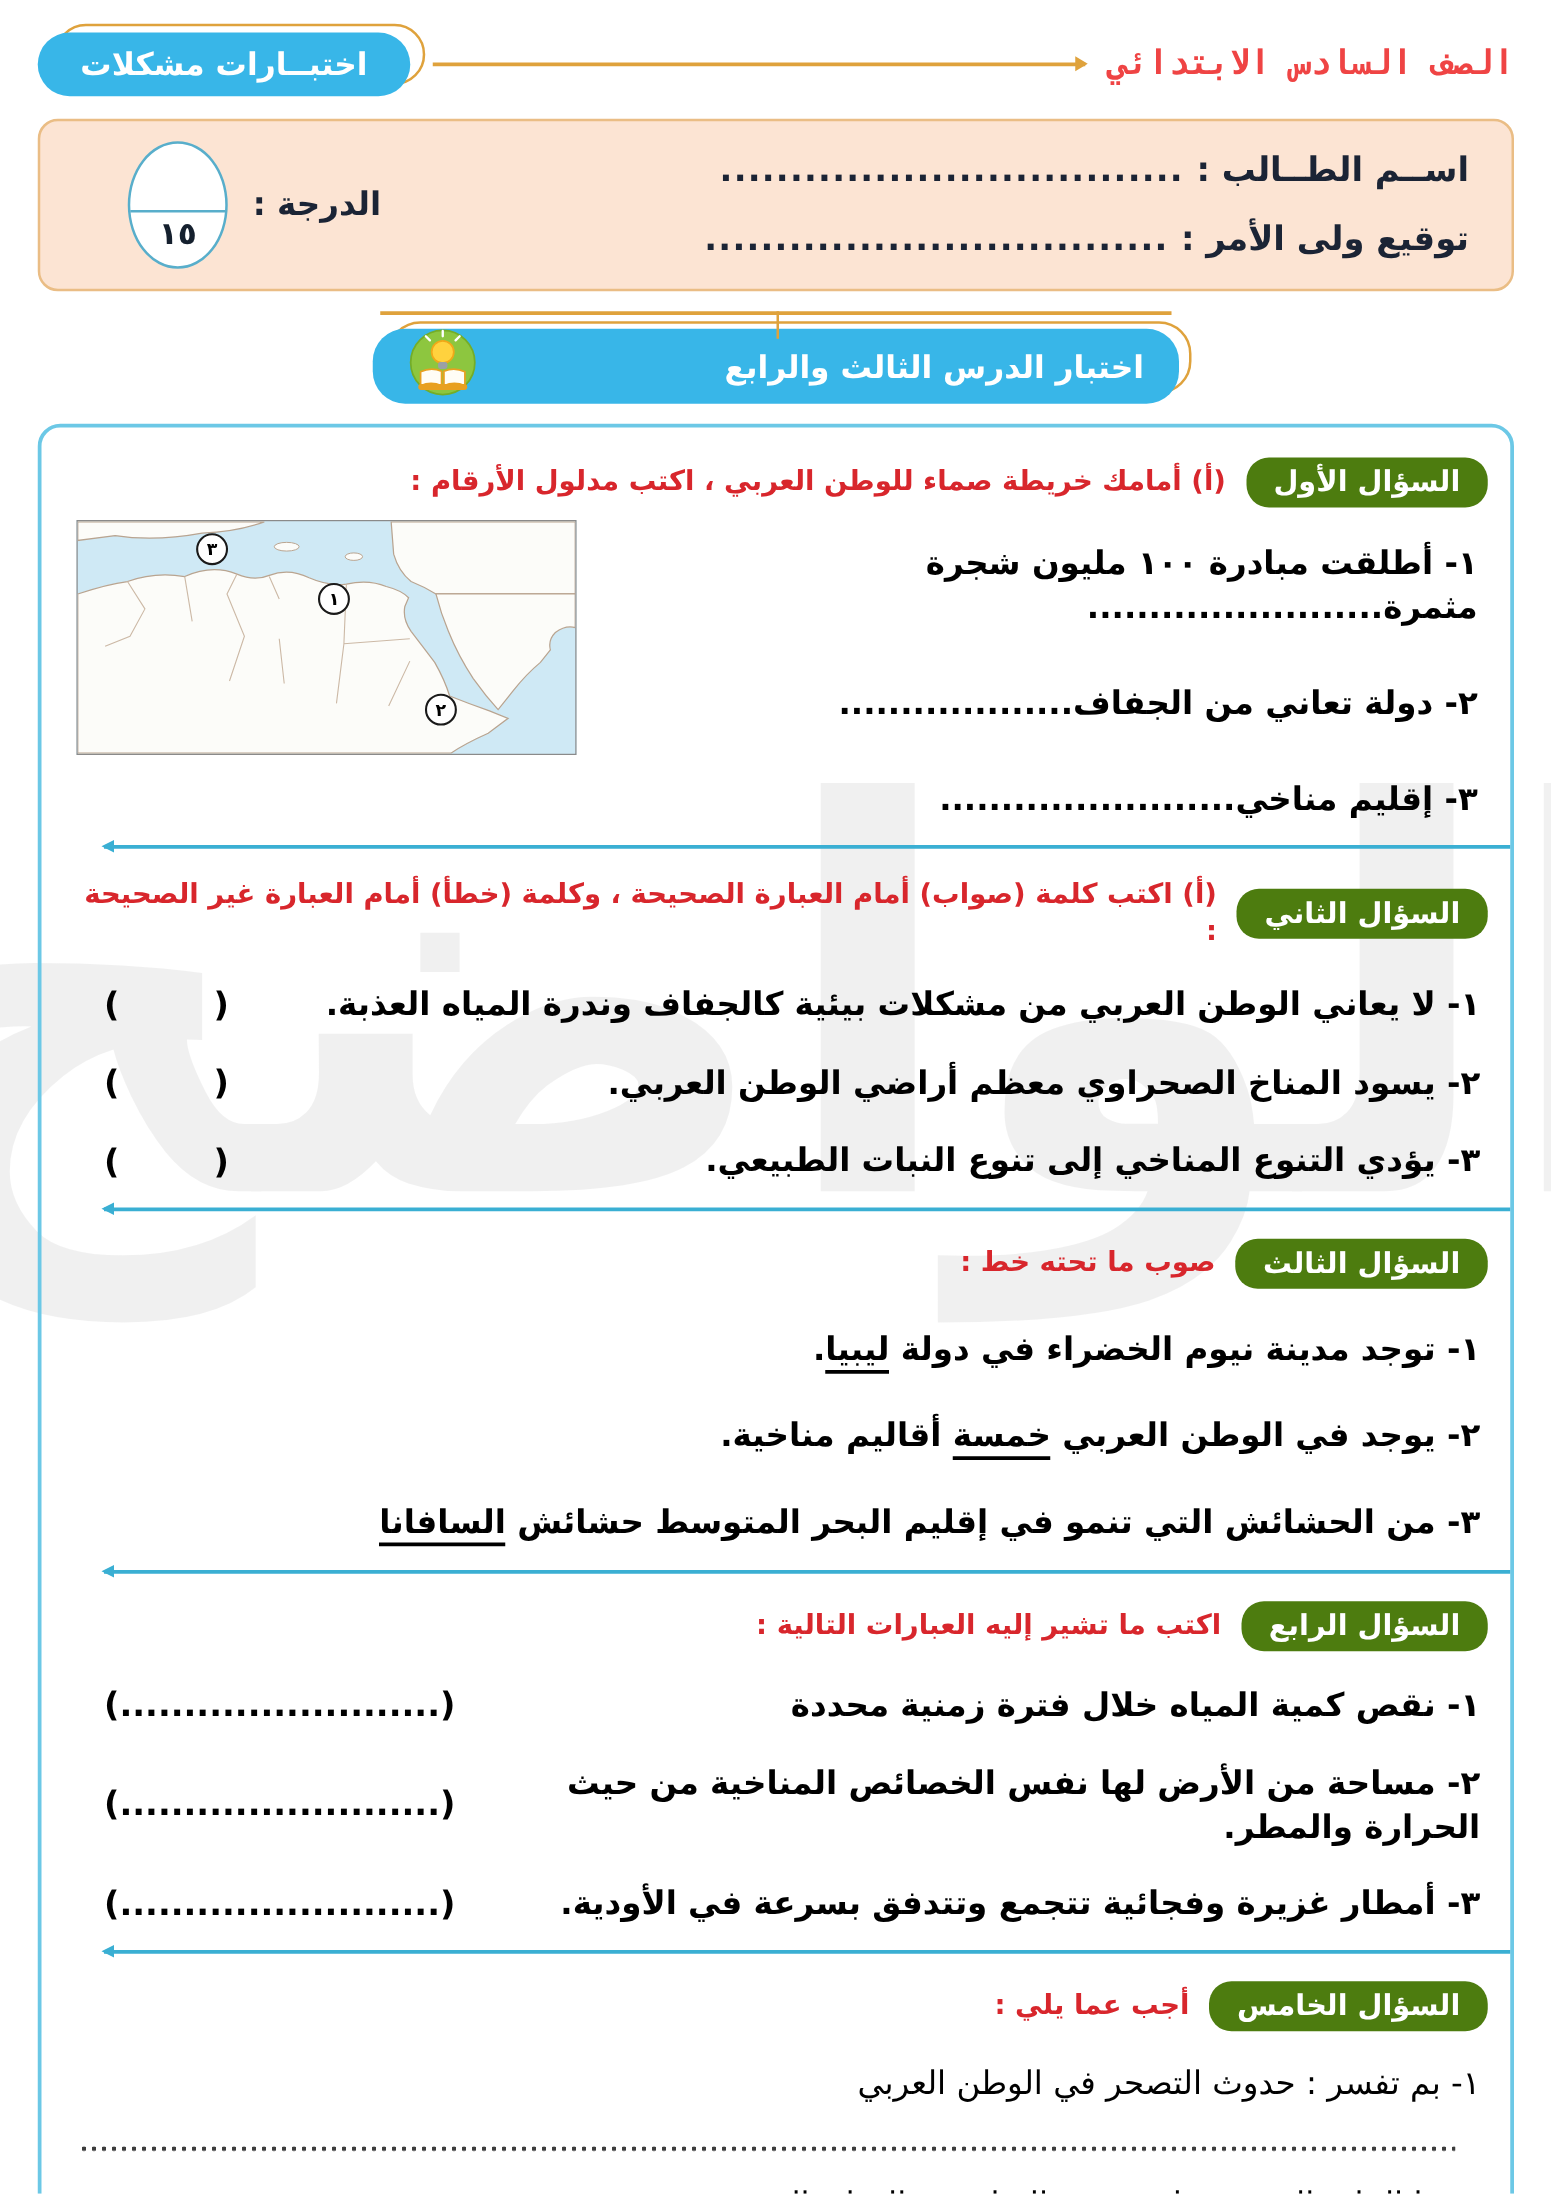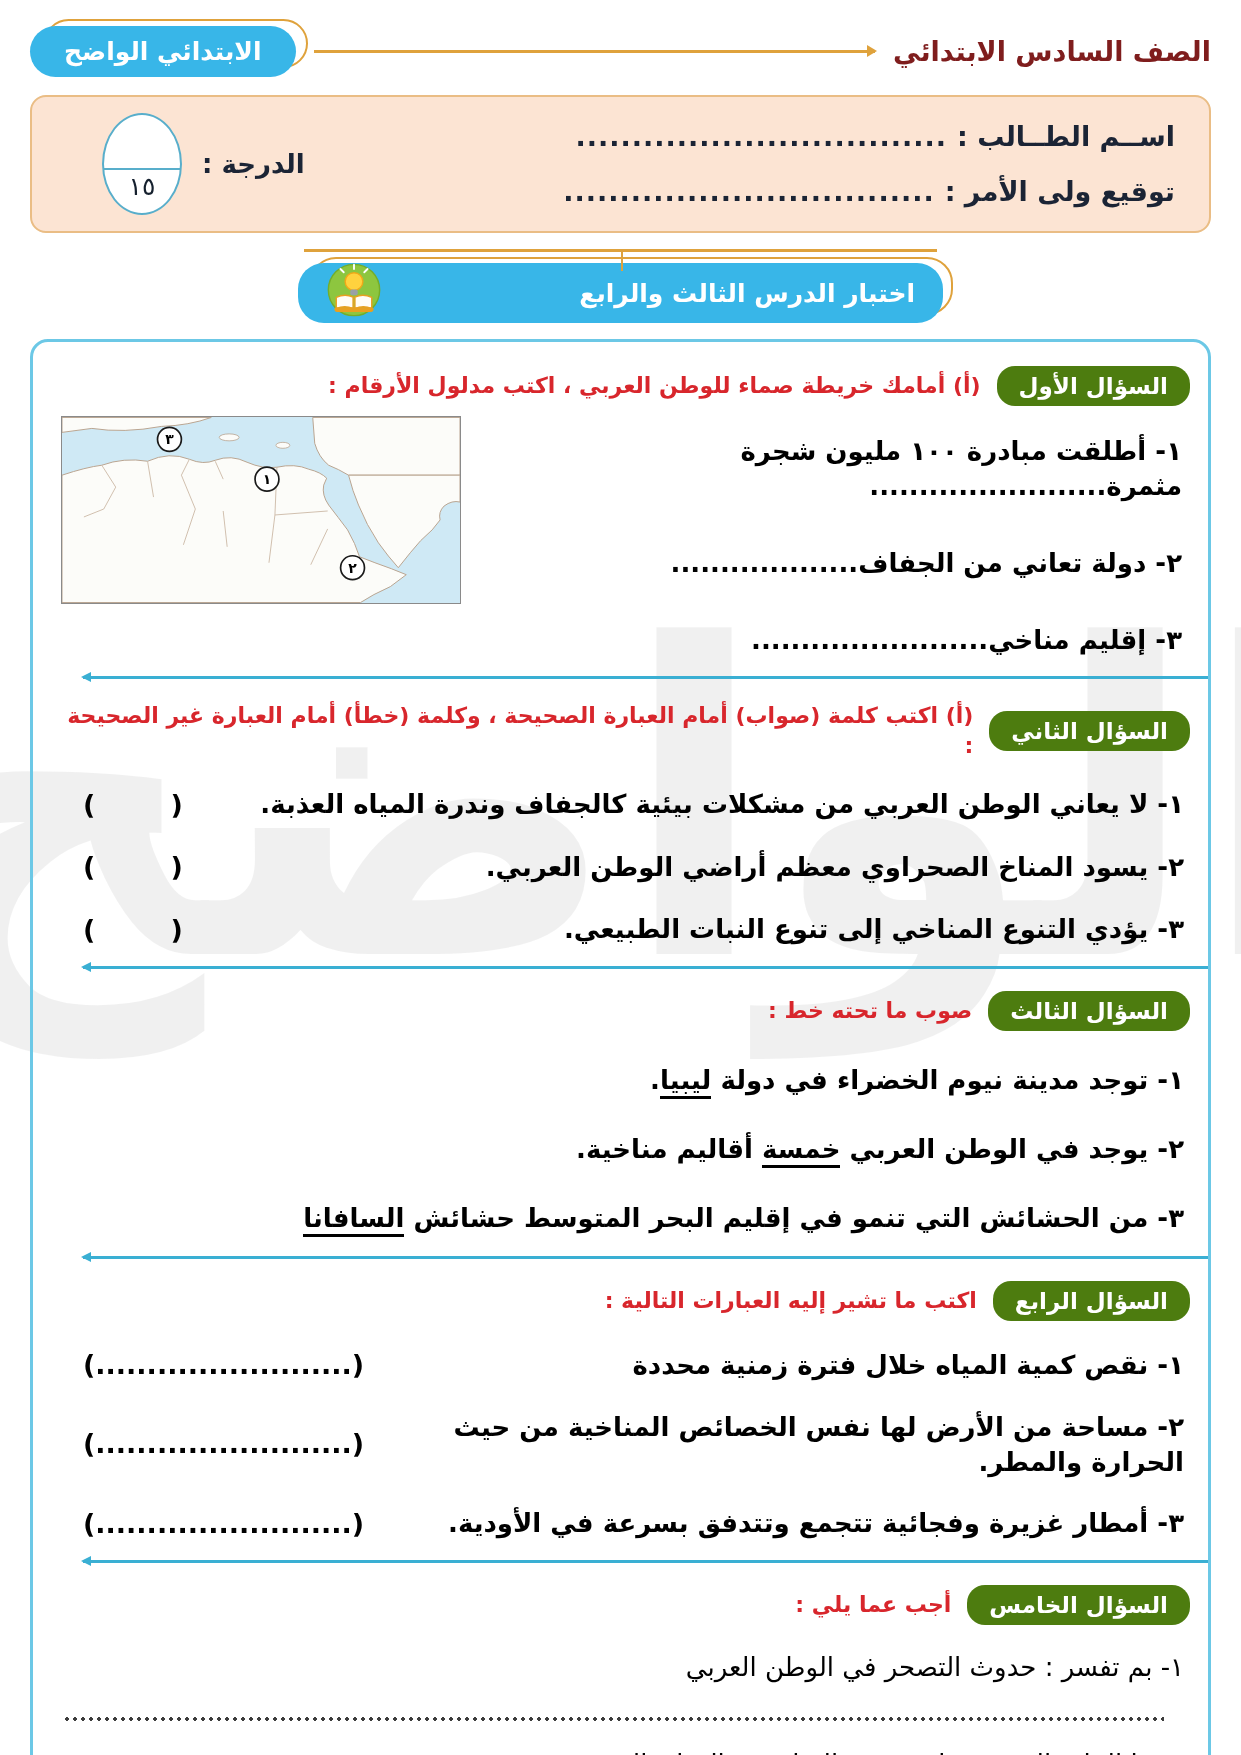--- a/index.html
+++ b/index.html
@@ -5,36 +5,36 @@
   * { margin:0; padding:0; box-sizing:border-box; }
   html,body { background:#fff; }
   body { font-family:"DejaVu Sans", sans-serif; }
   .page { position:relative; width:1241px; height:1755px; margin:0 auto; background:#fff; overflow:hidden; direction:rtl; }
 
   
   .watermark { position:absolute; top:555px; left:50%; transform:translateX(-50%); font-size:430px; font-weight:bold; color:#bfbfbf; opacity:.22; z-index:0; white-space:nowrap; pointer-events:none; }
 
   
   .topbar { position:relative; z-index:1; display:flex; align-items:center; padding:26px 30px 10px 30px; gap:12px; }
-  .grade-text { font-size:27px; font-weight:bold; color:#7f1d1d; }
+  .grade-text { font-size:27px; font-weight:bold; color:#ef4444;font-family:Liberation Mono, monospace; }
   .connector { flex:1; height:3px; background:#dfa23c; position:relative; margin:0 6px; }
   .connector::after { content:''; position:absolute; right:-2px; top:-5px; border-left:10px solid #dfa23c; border-top:6px solid transparent; border-bottom:6px solid transparent; }
   .brand-badge { position:relative; background:#38b6e8; color:#fff; font-size:25px; font-weight:bold; padding:11px 34px; border-radius:28px; }
   .brand-badge::before { content:''; position:absolute; top:-7px; right:-12px; bottom:9px; left:14px; border:2.5px solid #dfa23c; border-radius:28px; z-index:-1; }
 
   
   .student-box { position:relative; z-index:1; margin:8px 30px 0; background:#fce4d3; border:2px solid #eabd85; border-radius:16px; padding:16px 34px; display:flex; align-items:center; }
   .fields { flex:1; display:flex; flex-direction:column; gap:24px; font-size:27px; font-weight:bold; color:#1b2435; }
   .field-row { display:flex; align-items:baseline; gap:10px; }
   .field-dots { letter-spacing:1px; }
   .score-area { display:flex; align-items:center; gap:20px; padding-left:36px; }
   .score-label { font-size:26px; font-weight:bold; color:#1b2435; }
   .score-oval { position:relative; width:80px; height:102px; background:#fff; border:2.5px solid #58aecb; border-radius:50%; }
   .score-oval::before { content:''; position:absolute; top:54%; left:0; right:0; height:2.5px; background:#58aecb; }
-  .score-value { position:absolute; top:58%; left:0; width:100%; text-align:center; font-size:25px; font-weight:normal; color:#15202e; }
+  .score-value { position:absolute; top:58%; left:0; width:100%; text-align:center; font-size:25px; font-weight:bold; color:#15202e; }
 
   
   .banner-wrap { position:relative; z-index:1; width:645px; margin:30px auto 0; }
   .banner-wrap::before { content:''; position:absolute; top:-14px; left:6px; right:6px; height:2.5px; background:#dfa23c; }
   .banner-wrap::after { content:''; position:absolute; top:-14px; left:50%; width:2.5px; height:22px; background:#dfa23c; }
   .banner { position:relative; background:#38b6e8; border-radius:26px; display:flex; align-items:center; justify-content:space-between; gap:14px; padding:5px 28px; color:#fff; font-size:25px; font-weight:bold; }
   .banner::before { content:''; position:absolute; top:-6px; right:-10px; bottom:8px; left:12px; border:2.5px solid #dfa23c; border-radius:26px; z-index:-1; }
   .banner-icon { width:56px; height:56px; flex:0 0 auto; margin-top:-6px; }
 
   
@@ -69,21 +69,21 @@
 </head>
 <body>
 
 <div class="page">
 
   <div class="watermark">الواضح</div>
 
   <header class="topbar">
     <span class="grade-text">الصف السادس الابتدائي</span>
     <span class="connector"></span>
-    <span class="brand-badge">الابتدائي الواضح</span>
+    <span class="brand-badge">اختبــارات مشكلات</span>
   </header>
 
   <section class="student-box">
     <div class="fields">
       <div class="field-row">
         <span>اســم الطــالب :</span>
         <span class="field-dots">.................................</span>
       </div>
       <div class="field-row">
         <span>توقيع ولى الأمر :</span>

